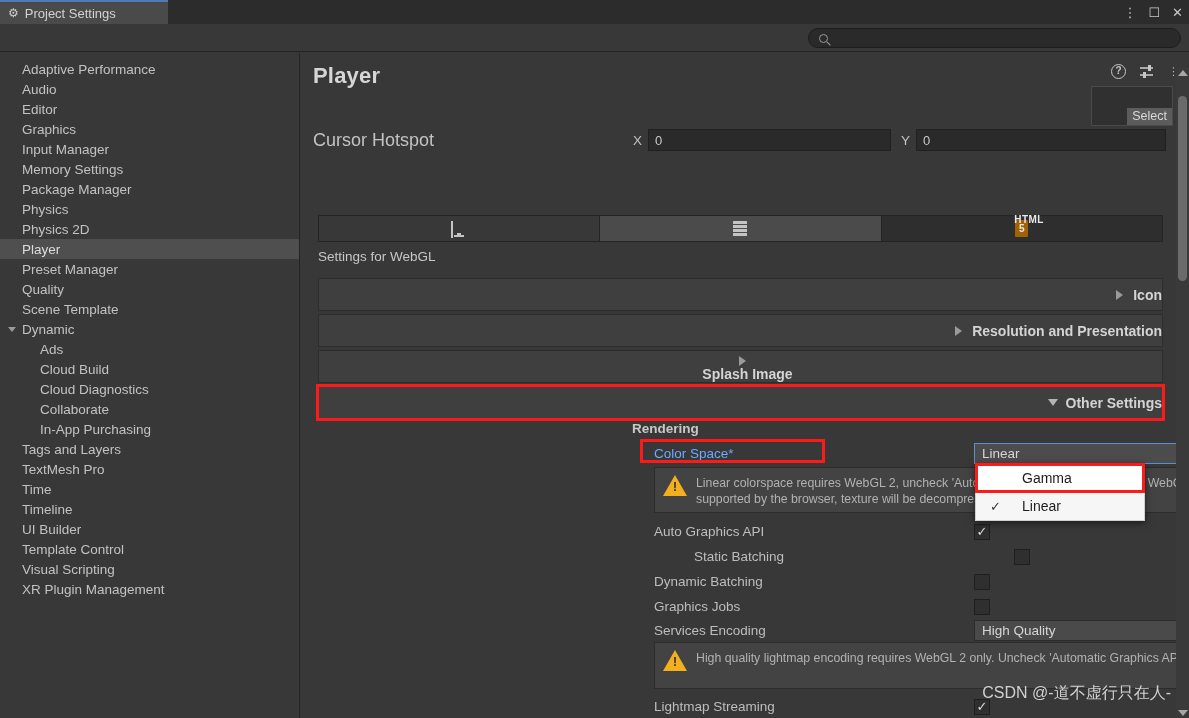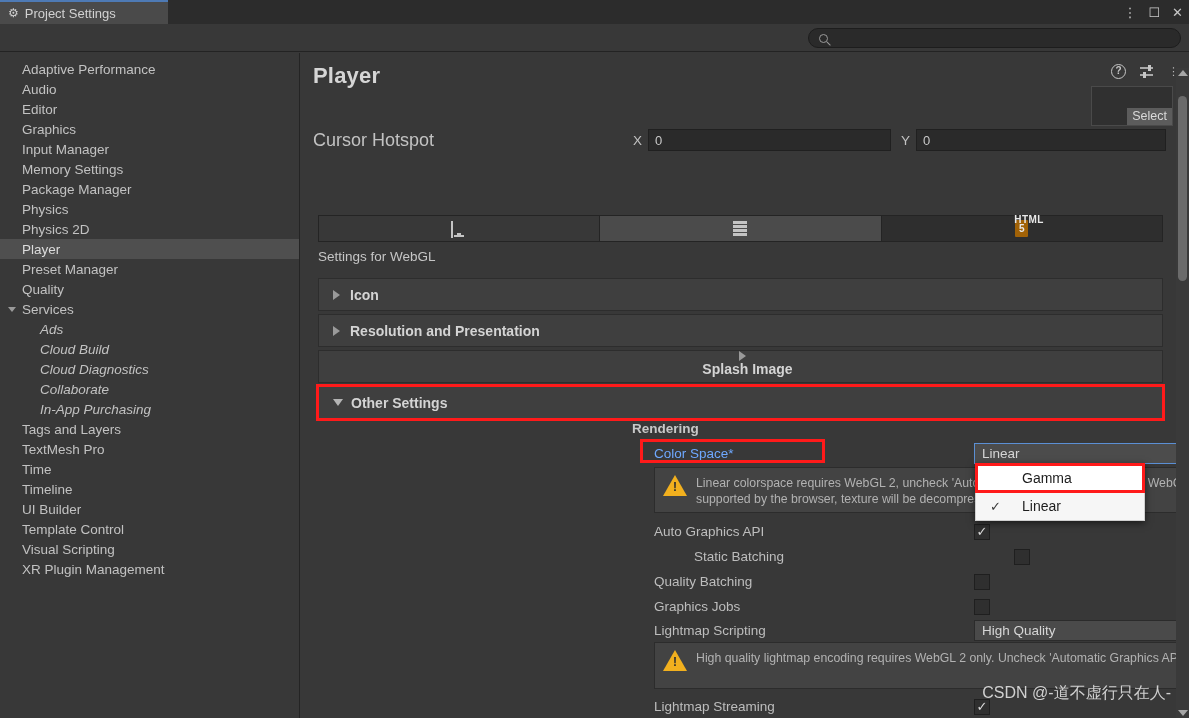--- a/index.html
+++ b/index.html
@@ -58,21 +58,21 @@
     position:absolute; left:0; top:53px; width:300px; height:665px;
     background:#383838; border-right:1px solid #242424;
     padding-top:6px; overflow:hidden;
   }
   .nav-item{
     height:20px; display:flex; align-items:center;
     padding-left:22px; color:#c2c2c2; font-size:13.5px; cursor:pointer;
     white-space:nowrap;
   }
   .nav-item.sel{ background:#4f4f4f; color:#dcdcdc; }
-  .nav-item.child{ padding-left:40px;font-style:italic; }
+  .nav-item.child{ padding-left:40px; }
   .nav-item .tri{
     position:absolute; left:8px;
     width:0;height:0;border-left:5px solid #9a9a9a;
     border-top:4px solid transparent;border-bottom:4px solid transparent;
   }
   .nav-item.open .tri{
     border-left:4px solid transparent;border-right:4px solid transparent;
     border-top:5px solid #9a9a9a; border-bottom:none;
   }
   .nav-row{ position:relative; }
@@ -145,21 +145,21 @@
 
   .settingsfor{
     position:absolute; left:17px; top:196px; color:#c6c6c6; font-size:13.5px;
   }
 
   
   .foldout{
     position:absolute; left:17px; width:845px; height:33px;
     background:#3f3f3f; border:1px solid #2d2d2d;
     display:flex; align-items:center; padding-left:14px;
-    color:#d4d4d4; font-size:14px; font-weight:bold; cursor:pointer;
+    color:#d4d4d4; font-size:14px; font-weight:bold; cursor:pointer;justify-content:flex-end;
   }
   .arw{
     width:0;height:0;border-left:7px solid #9a9a9a;
     border-top:5px solid transparent;border-bottom:5px solid transparent;
     margin-right:10px;
   }
   .arw.down{
     border-left:5px solid transparent;border-right:5px solid transparent;
     border-top:7px solid #b4b4b4; border-bottom:none; margin-right:8px;
   }
@@ -329,23 +329,28 @@
         <div class="nav-item">
           <span>Preset Manager</span>
         </div>
       </div>
       <div class="nav-row">
         <div class="nav-item">
           <span>Quality</span>
         </div>
       </div>
       <div class="nav-row">
+        <div class="nav-item">
+          <span>Scene Template</span>
+        </div>
+      </div>
+      <div class="nav-row">
         <div class="nav-item open">
           <span class="tri"></span>
-          <span>Services</span>
+          <span>Dynamic</span>
         </div>
       </div>
       <div class="nav-row">
         <div class="nav-item child">
           <span>Ads</span>
         </div>
       </div>
       <div class="nav-row">
         <div class="nav-item child">
           <span>Cloud Build</span>
@@ -487,29 +492,29 @@
         </div>
         <div class="prow" style="top: 466px;">
           <div class="plabel">Auto Graphics API</div>
           <div class="chk">✓</div>
         </div>
         <div class="prow" style="top: 491px; margin-left: 40px;">
           <div class="plabel">Static Batching</div>
           <div class="chk"></div>
         </div>
         <div class="prow" style="top: 516px;">
-          <div class="plabel">Quality Batching</div>
+          <div class="plabel">Dynamic Batching</div>
           <div class="chk"></div>
         </div>
         <div class="prow" style="top: 541px;">
           <div class="plabel">Graphics Jobs</div>
           <div class="chk"></div>
         </div>
         <div class="prow" style="top: 565px;">
-          <div class="plabel">Lightmap Scripting</div>
+          <div class="plabel">Services Encoding</div>
           <div class="dd">
             <span>High Quality</span>
           </div>
         </div>
         <div class="prow" style="top: 641px;">
           <div class="plabel">Lightmap Streaming</div>
           <div class="chk">✓</div>
         </div>
         <div class="colorspace-box"></div>
         <div class="warnbox" style="top: 414px; height: 46px;">

